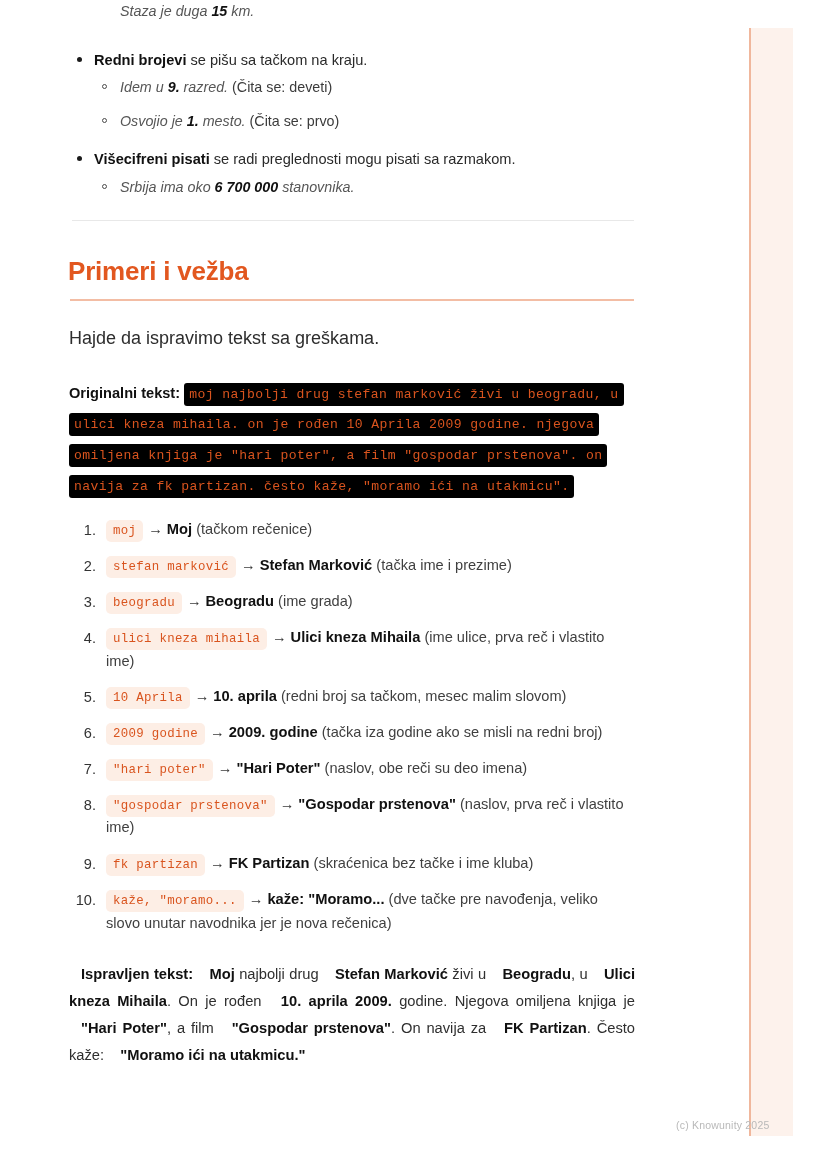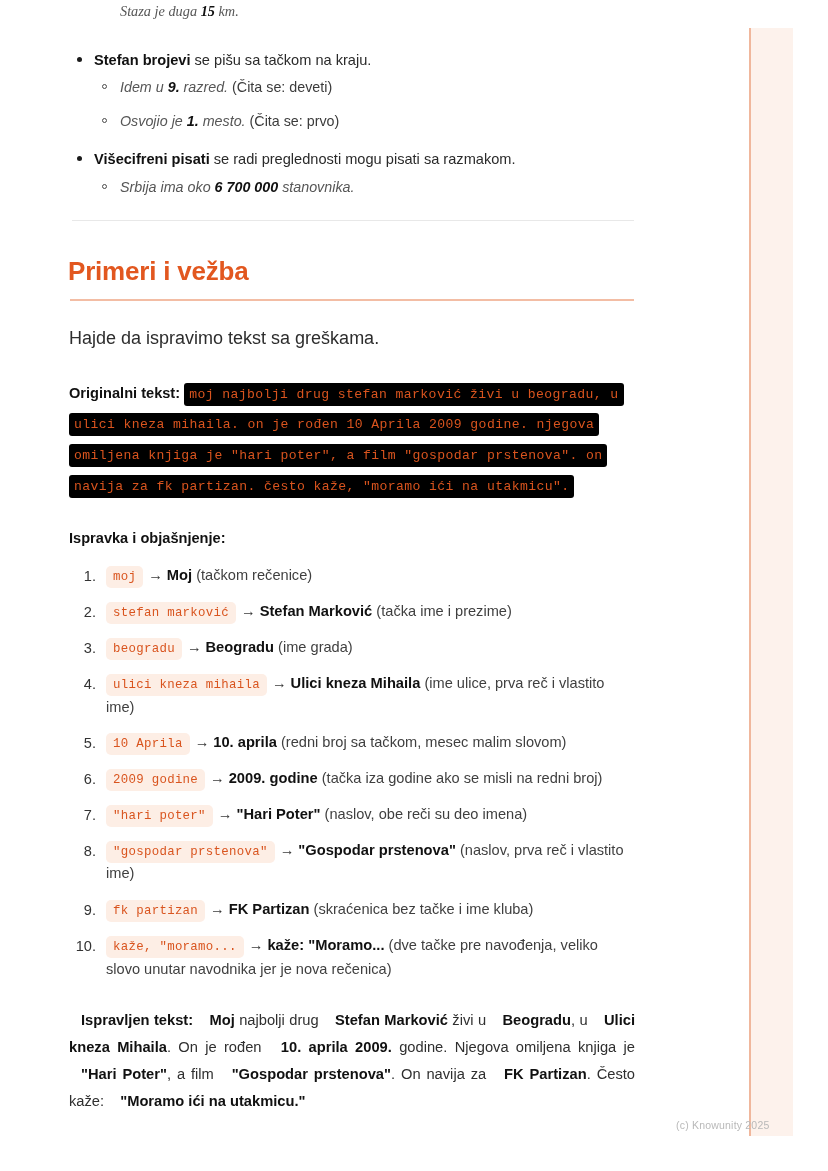--- a/index.html
+++ b/index.html
@@ -94,21 +94,20 @@
     border-radius: 50%;
     border: 1.3px solid #4a4a4a;
     box-sizing: border-box;
     background: transparent;
   }
   .toplist {
     padding-top: 36px;
   }
   .toplist .detached {
     margin-left: 26px;
-    font-family: Liberation Serif, serif;
   }
 
   b, strong { font-weight: 700; color: #111; }
   ul.lvl2 b { color: #111; font-style: italic; }
   .nonital { font-style: normal; color: #3b3b3b; }
 
   
   .divider {
     height: 1px;
     background: #e8e8e8;
@@ -230,21 +229,21 @@
 
     <li class="detached" style="list-style:none;padding-left:26px;margin-bottom:26px;">
       <span class="bullet-hollow" style="position:absolute;left:8px;top:7px;"></span>
       <span style="font-style:italic;color:#565656;font-size:14.3px;">
         <span>Staza je duga </span><b>15</b><span> km.</span>
       </span>
     </li>
 
     <li>
       <span class="bullet"></span>
-      <b>Stefan brojevi</b><span> se pišu sa tačkom na kraju.</span>
+      <b>Redni brojevi</b><span> se pišu sa tačkom na kraju.</span>
       <ul class="lvl2">
         <li>
           <span class="bullet-hollow"></span>
           <span>Idem u </span><b>9.</b><span> razred.</span>
           <span class="nonital">(Čita se: deveti)</span>
         </li>
         <li>
           <span class="bullet-hollow"></span>
           <span>Osvojio je </span><b>1.</b><span> mesto.</span>
           <span class="nonital">(Čita se: prvo)</span>
@@ -269,21 +268,20 @@
   <h2 class="section-title">Primeri i vežba</h2>
   <div class="title-rule"></div>
 
   <p class="intro">Hajde da ispravimo tekst sa greškama.</p>
 
   <div class="orig-block">
     <span class="orig-label">Originalni tekst:</span>
     <code class="inline">moj najbolji drug stefan marković živi u beogradu, u ulici kneza mihaila. on je rođen 10 Aprila 2009 godine. njegova omiljena knjiga je "hari poter", a film "gospodar prstenova". on navija za fk partizan. često kaže, "moramo ići na utakmicu".</code>
   </div>
 
-  <div class="sub-label">Ispravka i objašnjenje:</div>
 
   <ol class="corrections">
     <li><code class="chip">moj</code><span class="arrow">→</span><span class="res">Moj</span> <span class="note">(tačkom rečenice)</span></li>
     <li><code class="chip">stefan marković</code><span class="arrow">→</span><span class="res">Stefan Marković</span> <span class="note">(tačka ime i prezime)</span></li>
     <li><code class="chip">beogradu</code><span class="arrow">→</span><span class="res">Beogradu</span> <span class="note">(ime grada)</span></li>
     <li><code class="chip">ulici kneza mihaila</code><span class="arrow">→</span><span class="res">Ulici kneza Mihaila</span> <span class="note">(ime ulice, prva reč i vlastito ime)</span></li>
     <li><code class="chip">10 Aprila</code><span class="arrow">→</span><span class="res">10. aprila</span> <span class="note">(redni broj sa tačkom, mesec malim slovom)</span></li>
     <li><code class="chip">2009 godine</code><span class="arrow">→</span><span class="res">2009. godine</span> <span class="note">(tačka iza godine ako se misli na redni broj)</span></li>
     <li><code class="chip">"hari poter"</code><span class="arrow">→</span><span class="res">"Hari Poter"</span> <span class="note">(naslov, obe reči su deo imena)</span></li>
     <li><code class="chip">"gospodar prstenova"</code><span class="arrow">→</span><span class="res">"Gospodar prstenova"</span> <span class="note">(naslov, prva reč i vlastito ime)</span></li>

